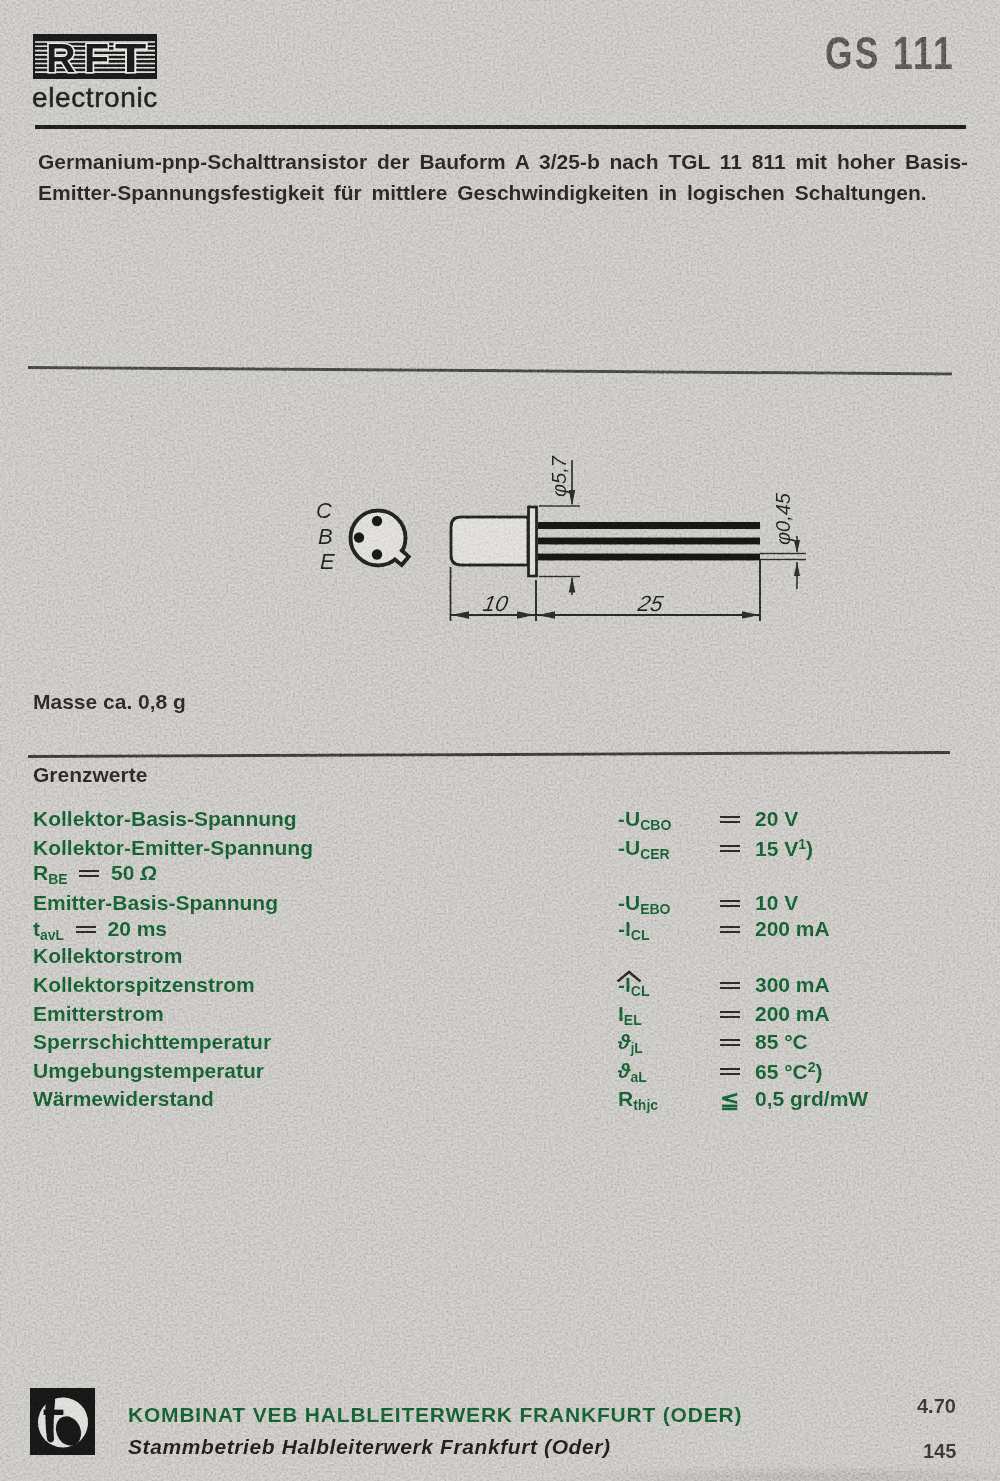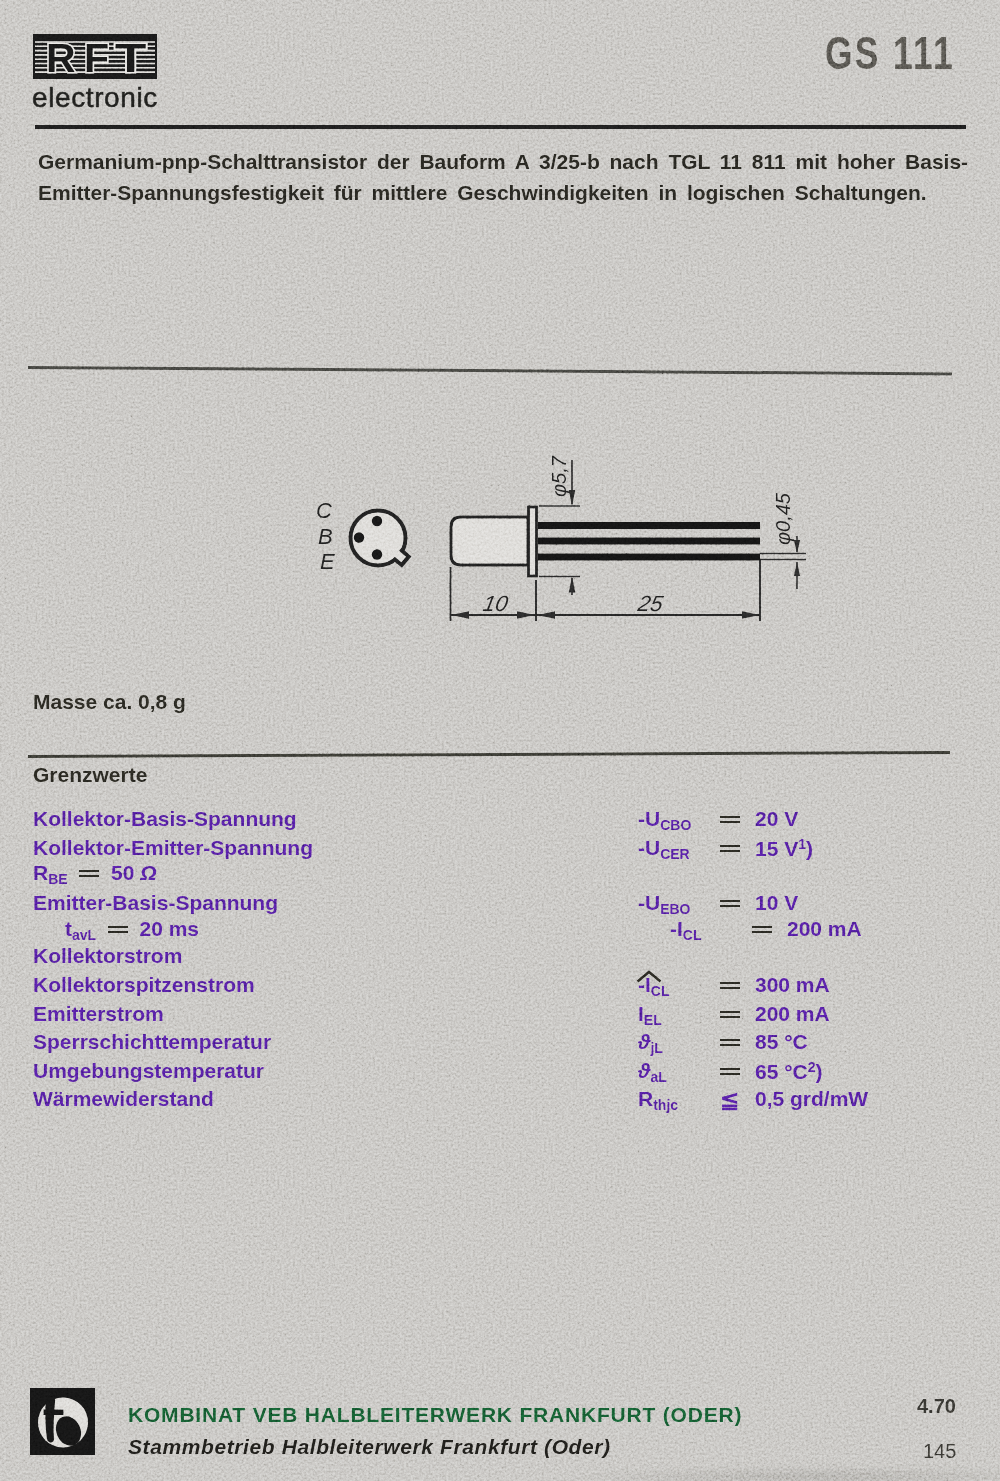--- a/index.html
+++ b/index.html
@@ -1,22 +1,22 @@
 <!DOCTYPE html>
 <html><head>
 <meta charset="utf-8">
 <style>
   html,body{margin:0;padding:0;}
   body{width:1000px;height:1481px;position:relative;overflow:hidden;
        background:#c0beba;font-family:"Liberation Sans",sans-serif;color:#26251f;}
   .abs{position:absolute;}
   .b{font-weight:bold;}
-  .row{position:absolute;left:0;width:900px;height:26px;font-size:21px;font-weight:bold;color:#4c1d95;}
+  .row{position:absolute;left:0;width:900px;height:26px;font-size:21px;font-weight:bold;color:#14532d;}
   .c1{position:absolute;left:33px;white-space:nowrap;}
-  .c2{position:absolute;left:638px;white-space:nowrap;text-align:right;}
+  .c2{position:absolute;left:618px;white-space:nowrap;text-align:right;}
   .c3{position:absolute;left:720px;white-space:nowrap;}
   .c4{position:absolute;left:755px;white-space:nowrap;}
   sub{font-size:14px;font-weight:bold;vertical-align:-4px;letter-spacing:0;}
   sup{font-size:14px;font-weight:bold;vertical-align:7px;}
   .eq{display:inline-block;width:20px;height:3.5px;border-top:2.6px solid #26251f;border-bottom:2.6px solid #26251f;vertical-align:3px;}
 </style>
 </head>
 <body>
 
 <svg class="abs" style="left:0;top:0;z-index:50;pointer-events:none;mix-blend-mode:overlay;opacity:0.55" width="1000" height="1481">
@@ -148,21 +148,21 @@
     <span class="c1">R<sub>BE</sub>&nbsp;&nbsp;<span class="eq"></span>&nbsp;&nbsp;50 <i>Ω</i></span>
   </div>
 
 <div class="row" style="top:891px;">
     <span class="c1">Emitter-Basis-Spannung</span>
     <span class="c2">-U<sub>EBO</sub></span>
     <span class="c3"><span class="eq"></span></span>
     <span class="c4">10 V</span>
   </div>
 
-<div class="row" style="top:917px;margin-left:32px;">
+<div class="row" style="top:917px;">
     <span class="c1">t<sub>avL</sub>&nbsp;&nbsp;<span class="eq"></span>&nbsp;&nbsp;20 ms</span>
     <span class="c2">-I<sub>CL</sub></span>
     <span class="c3"><span class="eq"></span></span>
     <span class="c4">200 mA</span>
   </div>
 
 <div class="row" style="top:944px;">
     <span class="c1">Kollektorstrom</span>
   </div>
 
@@ -211,15 +211,15 @@
     <rect x="13.5" y="21.5" width="20" height="5.5"></rect>
     <ellipse cx="38.5" cy="43" rx="12" ry="15.2" transform="rotate(-24 38.5 43)"></ellipse>
   </g>
 </svg>
 
 <div class="abs b" style="left:128px;top:1403px;font-size:21px;letter-spacing:0.8px;color:#14532d;">KOMBINAT VEB HALBLEITERWERK FRANKFURT (ODER)</div>
 <div class="abs b" style="left:128px;top:1435px;font-size:21px;letter-spacing:0.6px;color:#1c1b18;font-style:italic;">Stammbetrieb Halbleiterwerk Frankfurt (Oder)</div>
 
 <div class="abs b" style="left:917px;top:1395px;font-size:20px;color:#33322e;">4.70</div>
 
-<div class="abs" style="left:923px;top:1440px;font-size:20px;color:#33322e;font-weight:normal;">145</div>
+<div class="abs" style="left:923px;top:1440px;font-size:20px;color:#33322e;font-weight:bold;">145</div>
 
 <div class="abs" style="left:540px;top:1466px;width:460px;height:15px;background:radial-gradient(ellipse at 60% 100%, rgba(70,68,60,0.28), rgba(70,68,60,0) 70%);filter:blur(3px);"></div>
 
 </body></html>

